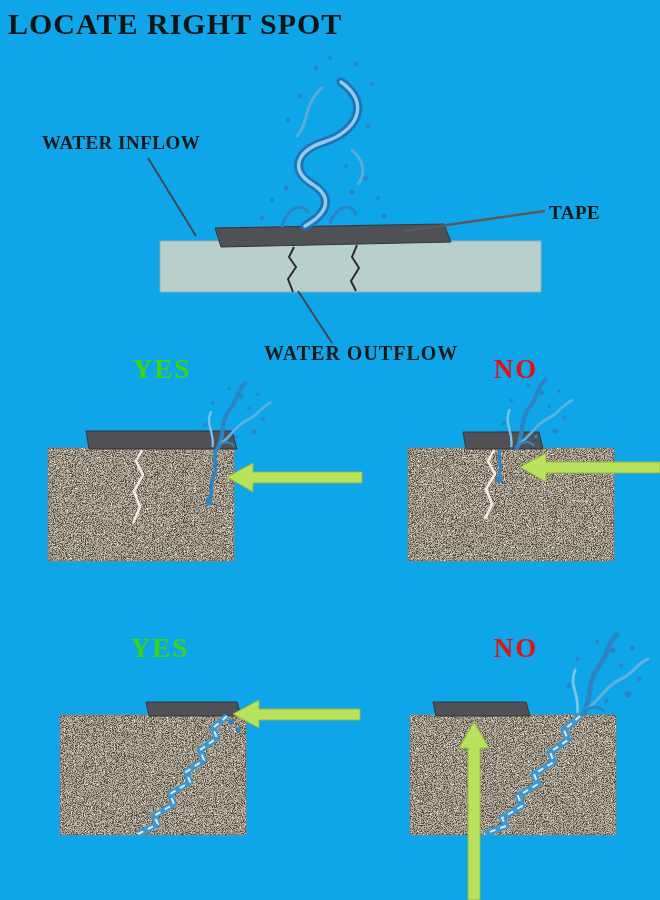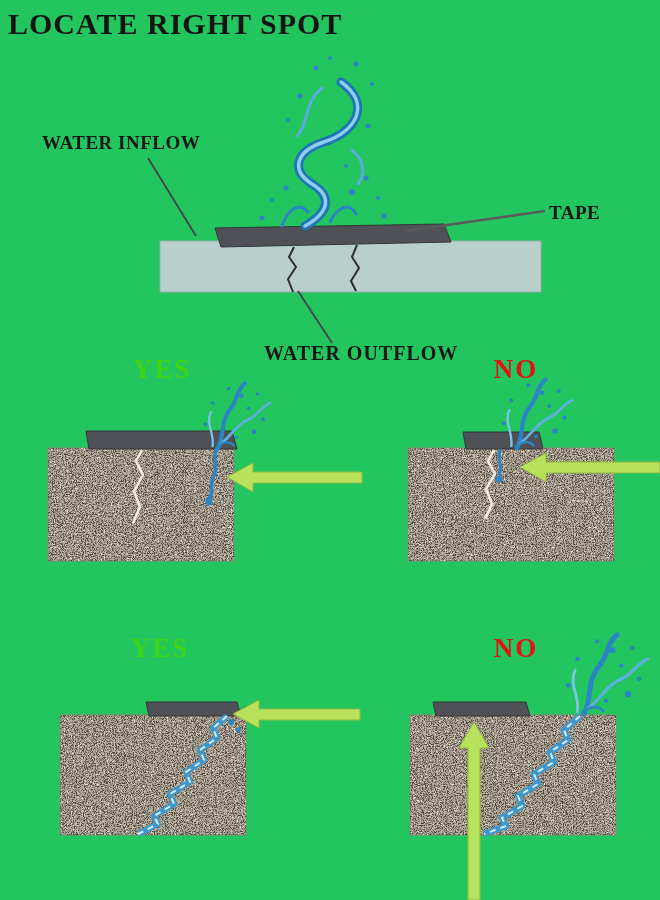--- a/index.html
+++ b/index.html
@@ -1,16 +1,16 @@
 <!DOCTYPE html>
 <html><head>
 <meta charset="utf-8">
 <style>
   html,body{margin:0;padding:0;background:#ffffff;}
-  .page{position:relative;width:660px;height:900px;background:#22c55e;overflow:hidden;
+  .page{position:relative;width:660px;height:900px;background:#0ea5e9;overflow:hidden;
         font-family:"Liberation Serif","DejaVu Serif",serif;}
   svg{position:absolute;left:0;top:0;}
   text{font-family:"Liberation Serif","DejaVu Serif",serif;font-weight:bold;}
 </style>
 </head>
 <body>
 
 <div class="page">
 <svg width="660" height="900" viewBox="0 0 660 900">
 

